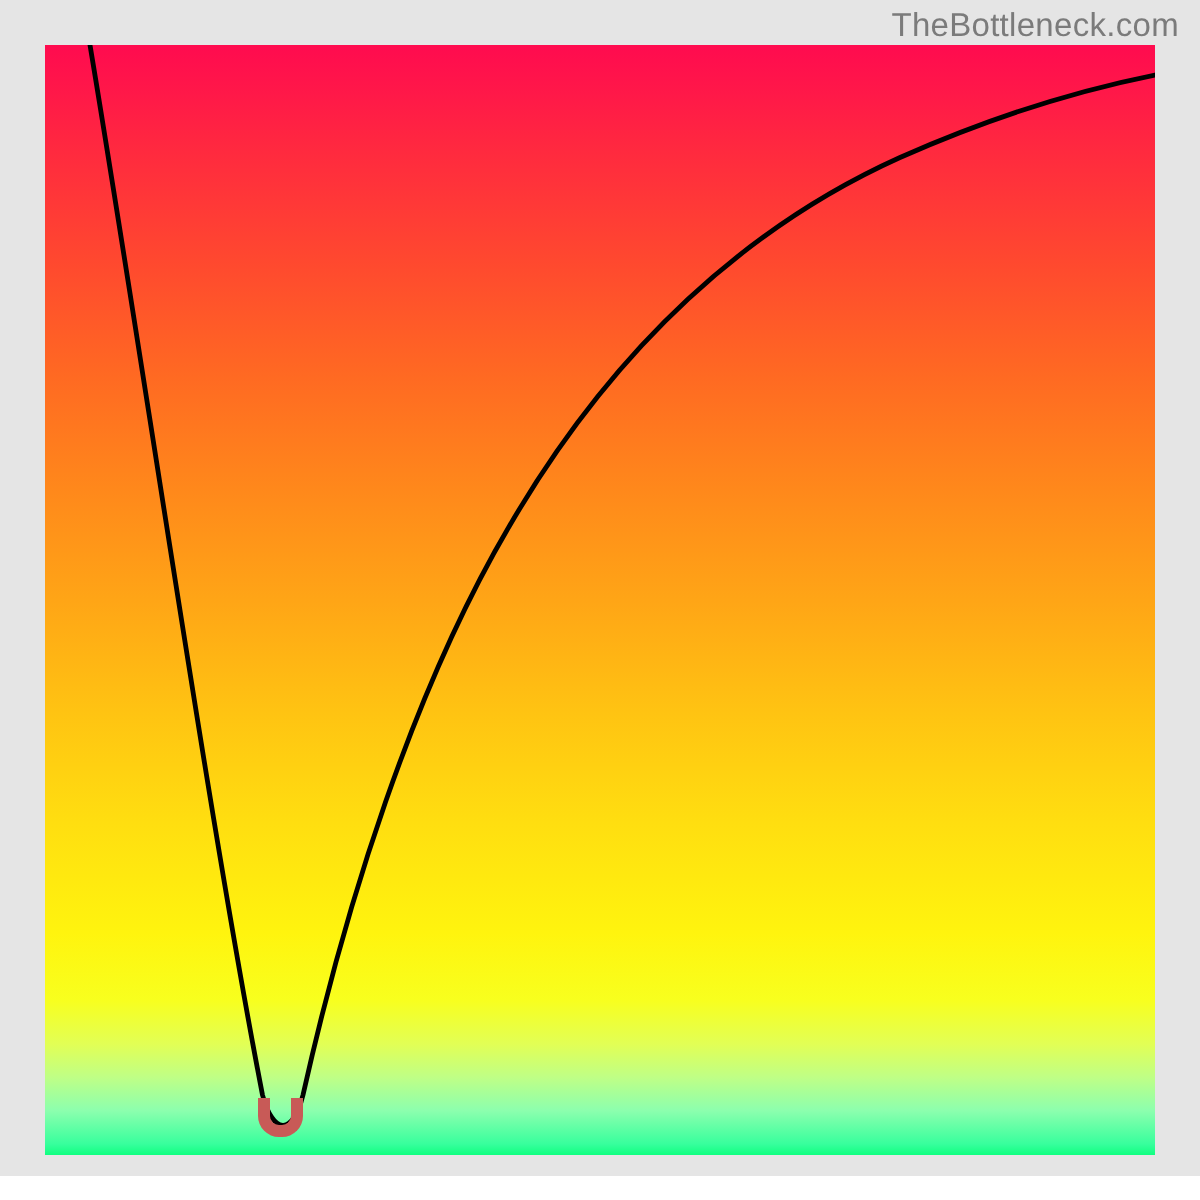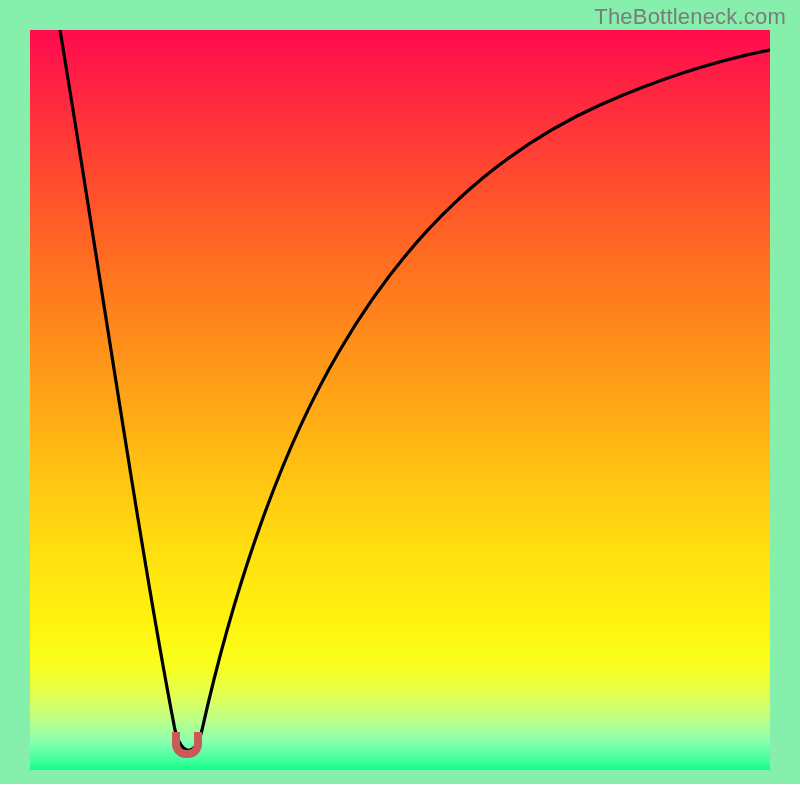--- a/index.html
+++ b/index.html
@@ -1,20 +1,20 @@
 <!DOCTYPE html>
 <html><head>
 <meta charset="utf-8">
 <style>
   * { margin: 0; padding: 0; box-sizing: border-box; }
   html, body { width: 800px; height: 800px; overflow: hidden; }
   .frame {
     width: 800px;
     height: 784px;
-    background: #86efac;
+    background: #e5e5e5;
     position: relative;
   }
   .watermark {
     position: absolute;
     top: 4px;
     right: 14px;
     font-family: Arial, sans-serif;
     font-size: 22px;
     color: #7b7b7b;
     letter-spacing: 0.2px;

